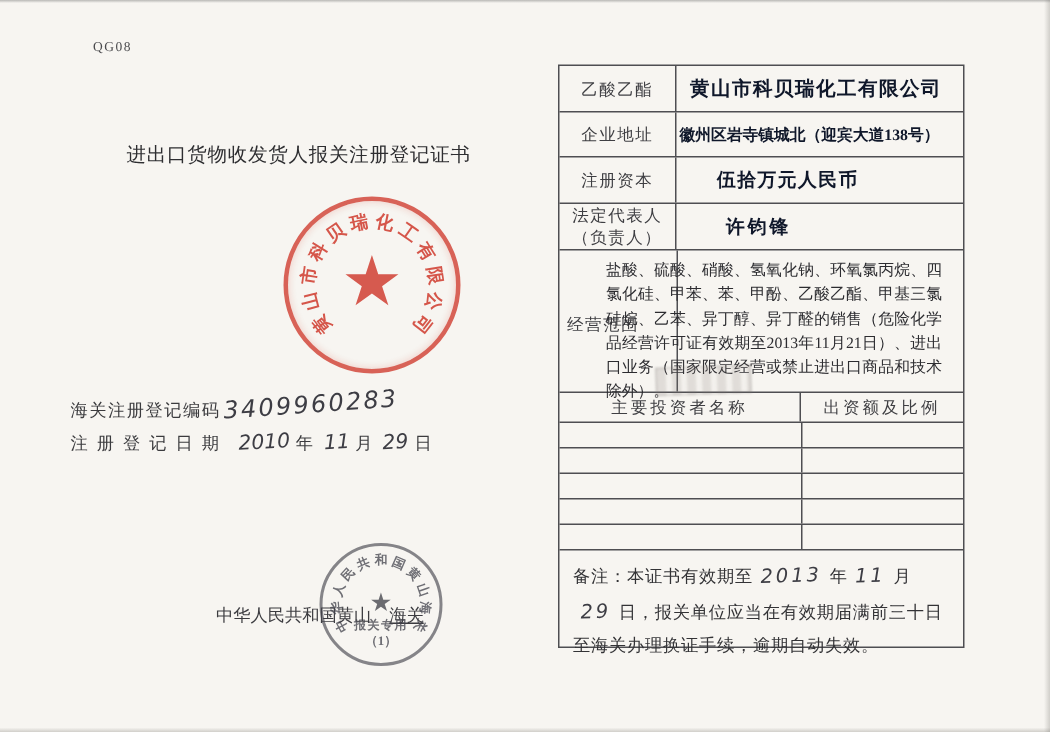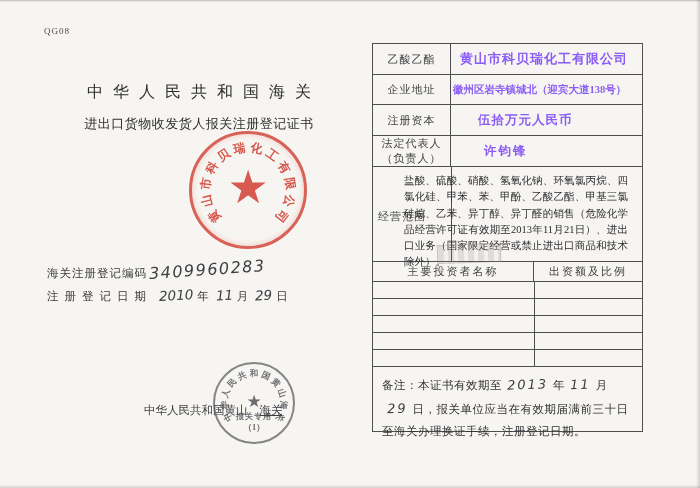--- a/index.html
+++ b/index.html
@@ -6,21 +6,21 @@
   .page{
     position:relative;width:700px;height:488px;overflow:hidden;
     background:#f7f5f1;
     font-family:"Liberation Serif","DejaVu Serif",serif;
     color:#3b3b3e;
   }
   .edge-top{position:absolute;top:0;left:0;right:0;height:2px;background:linear-gradient(to bottom,rgba(110,110,110,.45),rgba(110,110,110,0));}
   .edge-right{position:absolute;top:0;right:0;bottom:0;width:4px;background:linear-gradient(to left,rgba(120,118,112,.30),rgba(120,118,112,0));}
   .edge-bottom{position:absolute;left:0;right:0;bottom:0;height:3px;background:linear-gradient(to top,rgba(120,118,112,.30),rgba(120,118,112,0));}
 
-  .form-code{position:absolute;left:44px;top:26px;font-size:9px;letter-spacing:1px;color:#4a4a4d;}
+  .form-code{position:absolute;left:62px;top:26px;font-size:9px;letter-spacing:1px;color:#4a4a4d;}
 
   .title-block{position:absolute;left:36px;top:82px;width:326px;text-align:center;color:#2e2e31;}
   .title-line1{font-size:16px;letter-spacing:10px;text-indent:10px;white-space:nowrap;}
   .title-line2{font-size:13px;letter-spacing:.5px;margin-top:12px;white-space:nowrap;}
 
   
   .seal{position:absolute;border-radius:50%;}
   .seal span{position:absolute;left:50%;top:50%;font-weight:bold;}
   .company-seal{
     left:189px;top:131px;width:112px;height:112px;
@@ -53,21 +53,21 @@
   .customs-seal .star{position:absolute;left:0;right:0;top:29px;text-align:center;font-size:17px;line-height:1;color:rgba(70,70,78,.9);}
   .customs-seal .c-label{position:absolute;left:0;right:0;top:47px;text-align:center;font-size:8px;font-weight:bold;letter-spacing:1px;}
   .customs-seal .c-num{position:absolute;left:0;right:0;top:58px;text-align:center;font-size:8.5px;font-weight:bold;}
 
   
   .cert-table{position:absolute;left:372px;top:43px;width:271px;border:1.5px solid #4e4e52;background:transparent;box-sizing:border-box;}
   .t-row{position:relative;display:flex;border-bottom:1px solid #4e4e52;box-sizing:border-box;}
   .t-row:last-child{border-bottom:none;}
   .t-label{width:78px;border-right:1px solid #4e4e52;display:flex;flex-direction:column;align-items:center;justify-content:center;
     font-size:11px;letter-spacing:1px;color:#3f3f43;box-sizing:border-box;text-align:center;}
-  .t-value{flex:1;display:flex;align-items:center;font-weight:bold;color:#8b5cf6;box-sizing:border-box;}
+  .t-value{flex:1;display:flex;align-items:center;font-weight:bold;color:#0f172a;box-sizing:border-box;}
   .row-name{height:31px;}   .row-name .t-value{font-size:13px;padding-left:9px;letter-spacing:1px;}
   .row-addr{height:30px;}   .row-addr .t-value{font-size:10.5px;padding-left:2px;letter-spacing:0;}
   .row-rep{height:31px;}    .row-rep .t-value{font-size:12.5px;padding-left:33px;letter-spacing:2px;}
   .row-cap{height:31px;}    .row-cap .t-value{font-size:12.5px;padding-left:27px;letter-spacing:1px;}
   .row-scope{height:95px;}
   .row-scope .scope-divider{position:absolute;left:78px;top:0;bottom:0;width:1px;background:#4e4e52;}
   .row-scope .scope-label{position:absolute;left:5px;top:42px;font-size:11px;letter-spacing:1px;color:#3f3f43;}
   .row-scope .scope-text{position:absolute;left:31px;top:6px;width:224px;font-size:10.5px;font-weight:normal;
     line-height:1.55;text-align:justify;color:#2c2c30;}
   .faint-stamp{position:absolute;left:64px;top:77px;width:62px;height:17px;
@@ -88,21 +88,20 @@
 <body>
 
 <div class="page">
   <div class="edge-top"></div>
   <div class="edge-right"></div>
   <div class="edge-bottom"></div>
 
   <div class="form-code">QG08</div>
 
   <div class="title-block">
-    <div class="title-line1">中华人民共和国海关</div>
     <div class="title-line2">进出口货物收发货人报关注册登记证书</div>
   </div>
 
   <div class="seal company-seal">
     <div class="star">★</div>
   <span style="position: absolute; left: 50%; top: 50%; font-weight: bold; font-size: 12px; transform: translate(-50%, -50%) rotate(-128deg) translateY(-42px);">黄</span>
       <span style="position: absolute; left: 50%; top: 50%; font-weight: bold; font-size: 12px; transform: translate(-50%, -50%) rotate(-104.727deg) translateY(-42px);">山</span>
       <span style="position: absolute; left: 50%; top: 50%; font-weight: bold; font-size: 12px; transform: translate(-50%, -50%) rotate(-81.4545deg) translateY(-42px);">市</span>
       <span style="position: absolute; left: 50%; top: 50%; font-weight: bold; font-size: 12px; transform: translate(-50%, -50%) rotate(-58.1818deg) translateY(-42px);">科</span>
       <span style="position: absolute; left: 50%; top: 50%; font-weight: bold; font-size: 12px; transform: translate(-50%, -50%) rotate(-34.9091deg) translateY(-42px);">贝</span>
@@ -200,18 +199,18 @@
       <div class="inv-cell inv-name"></div>
       <div class="inv-cell inv-amount"></div>
     </div>
     <div class="t-row row-empty">
       <div class="inv-cell inv-name"></div>
       <div class="inv-cell inv-amount"></div>
     </div>
 
     <div class="t-row row-remark">
       <div class="remark-text">
-        <span>备注：</span><span>本证书有效期至</span><span class="hand">2013</span><span>年</span><span class="hand">11</span><span>月</span><span class="hand">29</span><span>日，</span><span>报关单位应当在有效期届满前三十日至海关办理换证手续，注册登记日期。</span>
+        <span>备注：</span><span>本证书有效期至</span><span class="hand">2013</span><span>年</span><span class="hand">11</span><span>月</span><span class="hand">29</span><span>日，</span><span>报关单位应当在有效期届满前三十日至海关办理换证手续，逾期自动失效。</span>
       </div>
     </div>
 
   </div>
 </div>
 
 </body></html>

